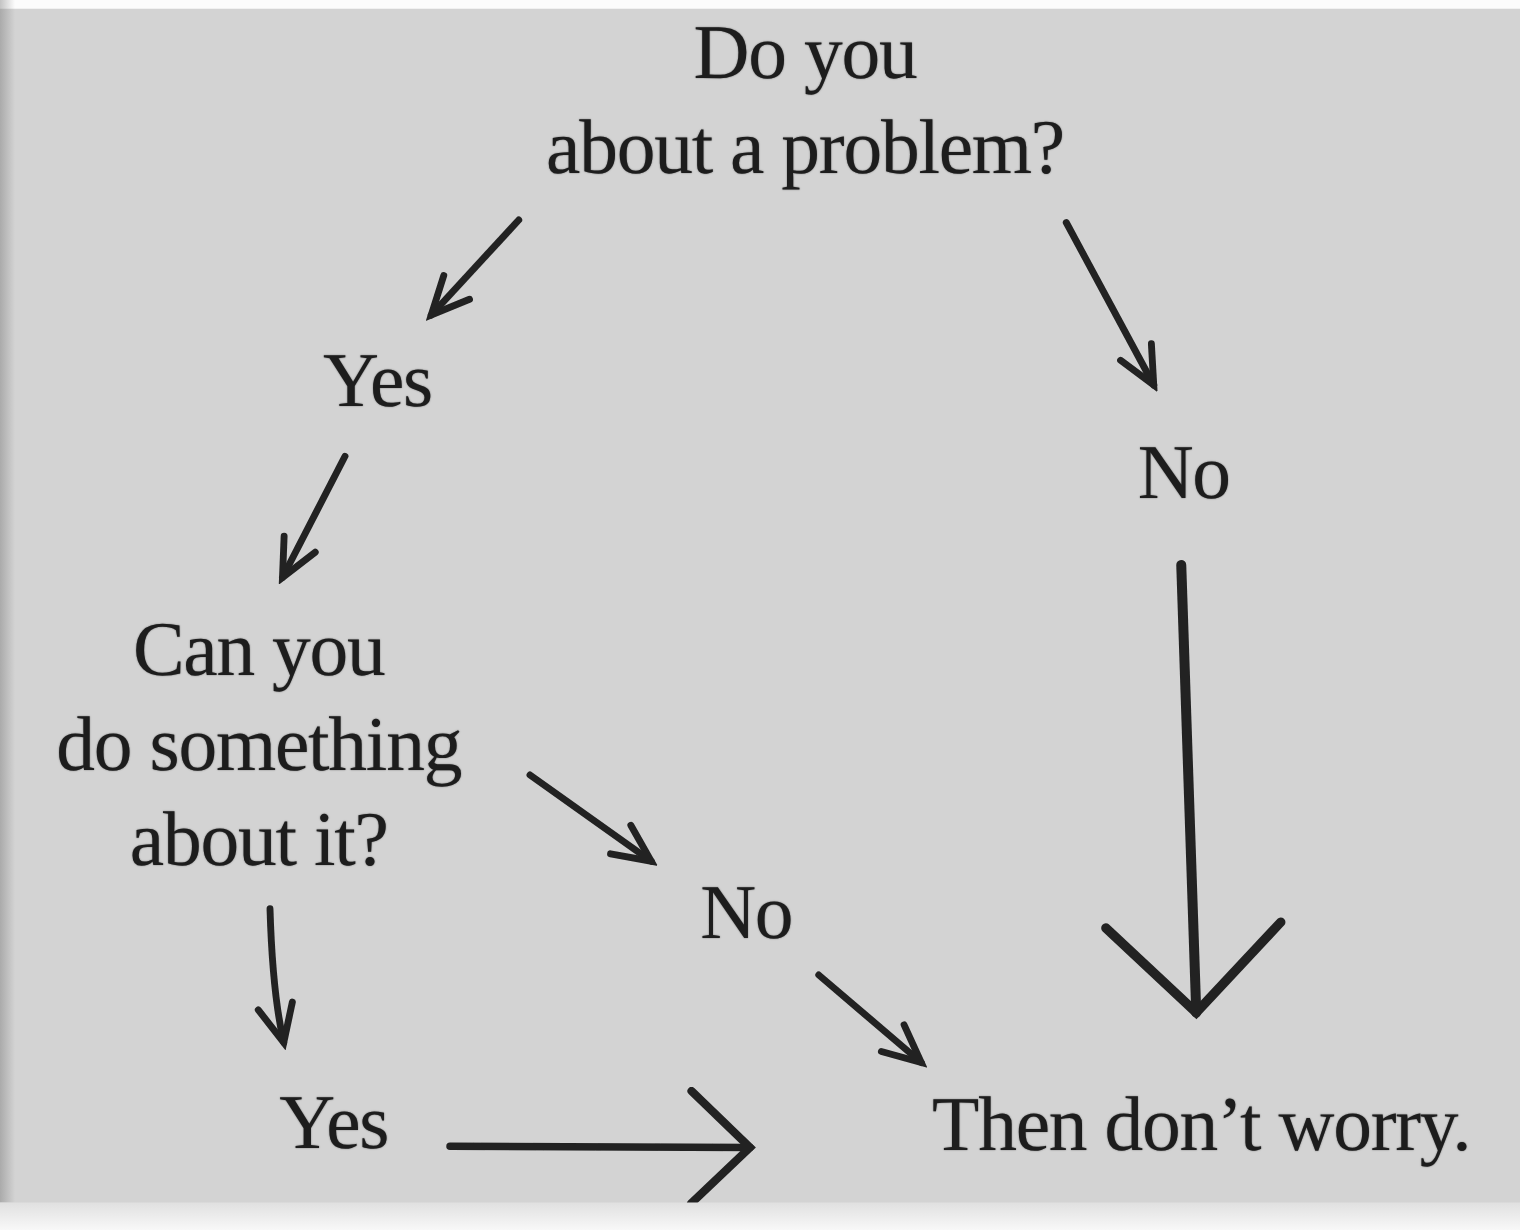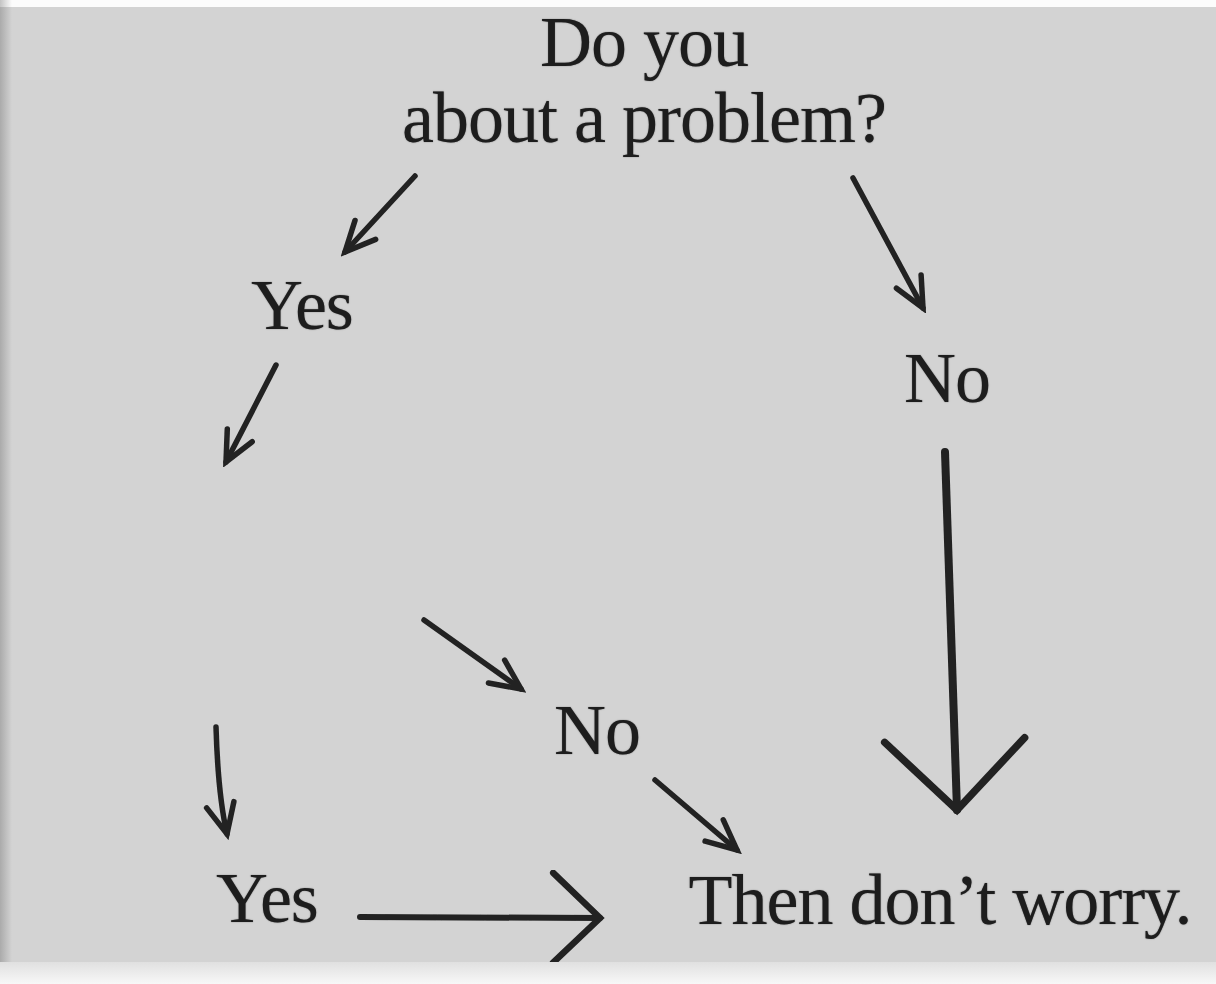--- a/index.html
+++ b/index.html
@@ -13,34 +13,34 @@
   }
   .strip-top{position:absolute;top:0;left:0;right:0;height:7px;background:#fcfcfc;}
   .strip-bottom{position:absolute;left:0;right:0;top:962px;height:22px;
     background:linear-gradient(#e0e0e0,#f8f8f8);}
   .edge-left{position:absolute;left:0;top:0;bottom:22px;width:12px;
     background:linear-gradient(90deg,rgba(110,110,110,.40),rgba(110,110,110,0));}
   .arrows{position:absolute;left:0;top:0;width:1216px;height:984px;}
   .label{
     position:absolute;
     transform:translateX(-50%);
-    font-size:72px;
+    font-size:62px;
     line-height:76px;
     letter-spacing:-1px;
     white-space:nowrap;
     text-align:center;
     text-shadow:0 0 1.2px rgba(25,25,25,.65);
   }
   .n-title{left:644px;top:4px;}
   .n-yes-top{left:302px;top:267px;}
   .n-no-right{left:947px;top:340px;}
   .n-can{left:207px;top:482px;}
   .n-no-mid{left:597px;top:692px;}
   .n-yes-bottom{left:267px;top:860px;}
-  .n-worry{left:940px;top:862px;text-align:right;}
+  .n-worry{left:961px;top:862px;text-align:right;}
 </style>
 </head>
 <body>
 
 <div class="canvas">
 
   <svg class="arrows" width="1216" height="984" viewBox="0 0 1216 984">
     <defs>
       <marker id="head-s" markerUnits="userSpaceOnUse" markerWidth="40" markerHeight="40" refX="34" refY="20" orient="auto">
         <path d="M4,6 L34,20 L4,34" fill="none" stroke="#222222" stroke-width="5.5" stroke-linecap="round"></path>
@@ -74,20 +74,25 @@
   </div>
 
   <div class="label n-yes-top">
     <span>Yes</span>
   </div>
 
   <div class="label n-no-right">
     <span>No</span>
   </div>
 
+  <div class="label n-can">
+    <div>Can you</div>
+    <div>do something</div>
+    <div>about it?</div>
+  </div>
 
   <div class="label n-no-mid">
     <span>No</span>
   </div>
 
   <div class="label n-yes-bottom">
     <span>Yes</span>
   </div>
 
   <div class="label n-worry">

